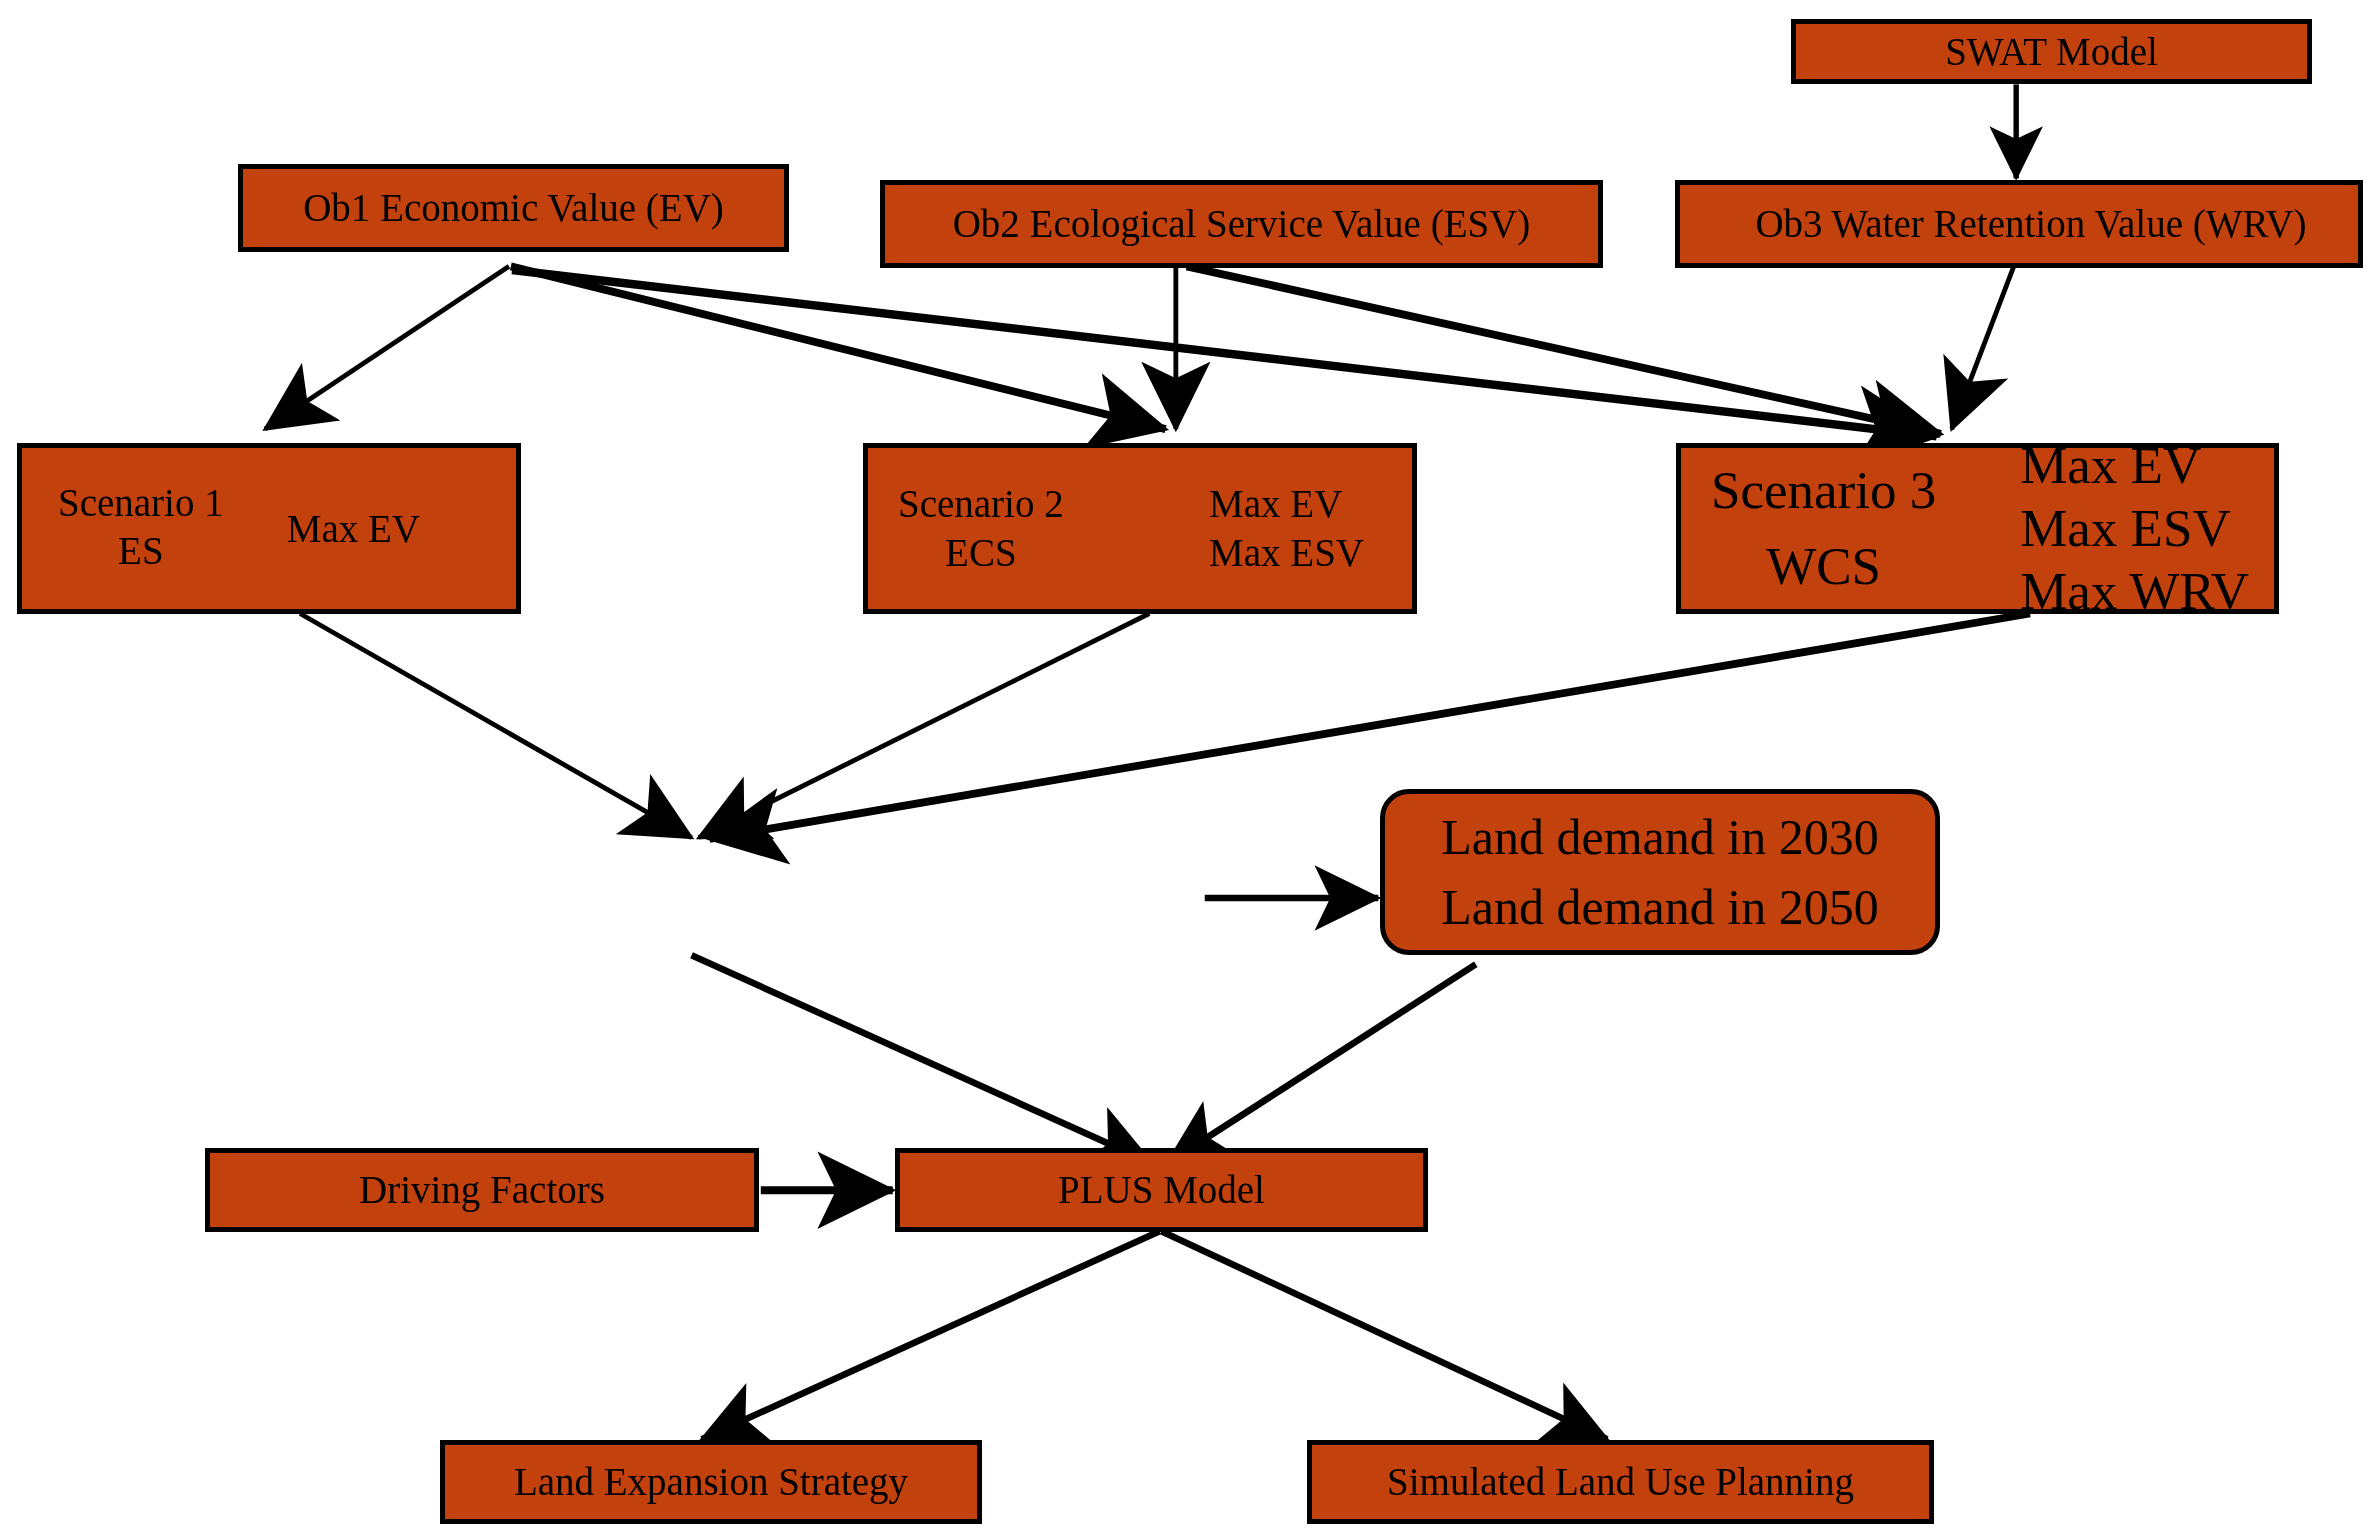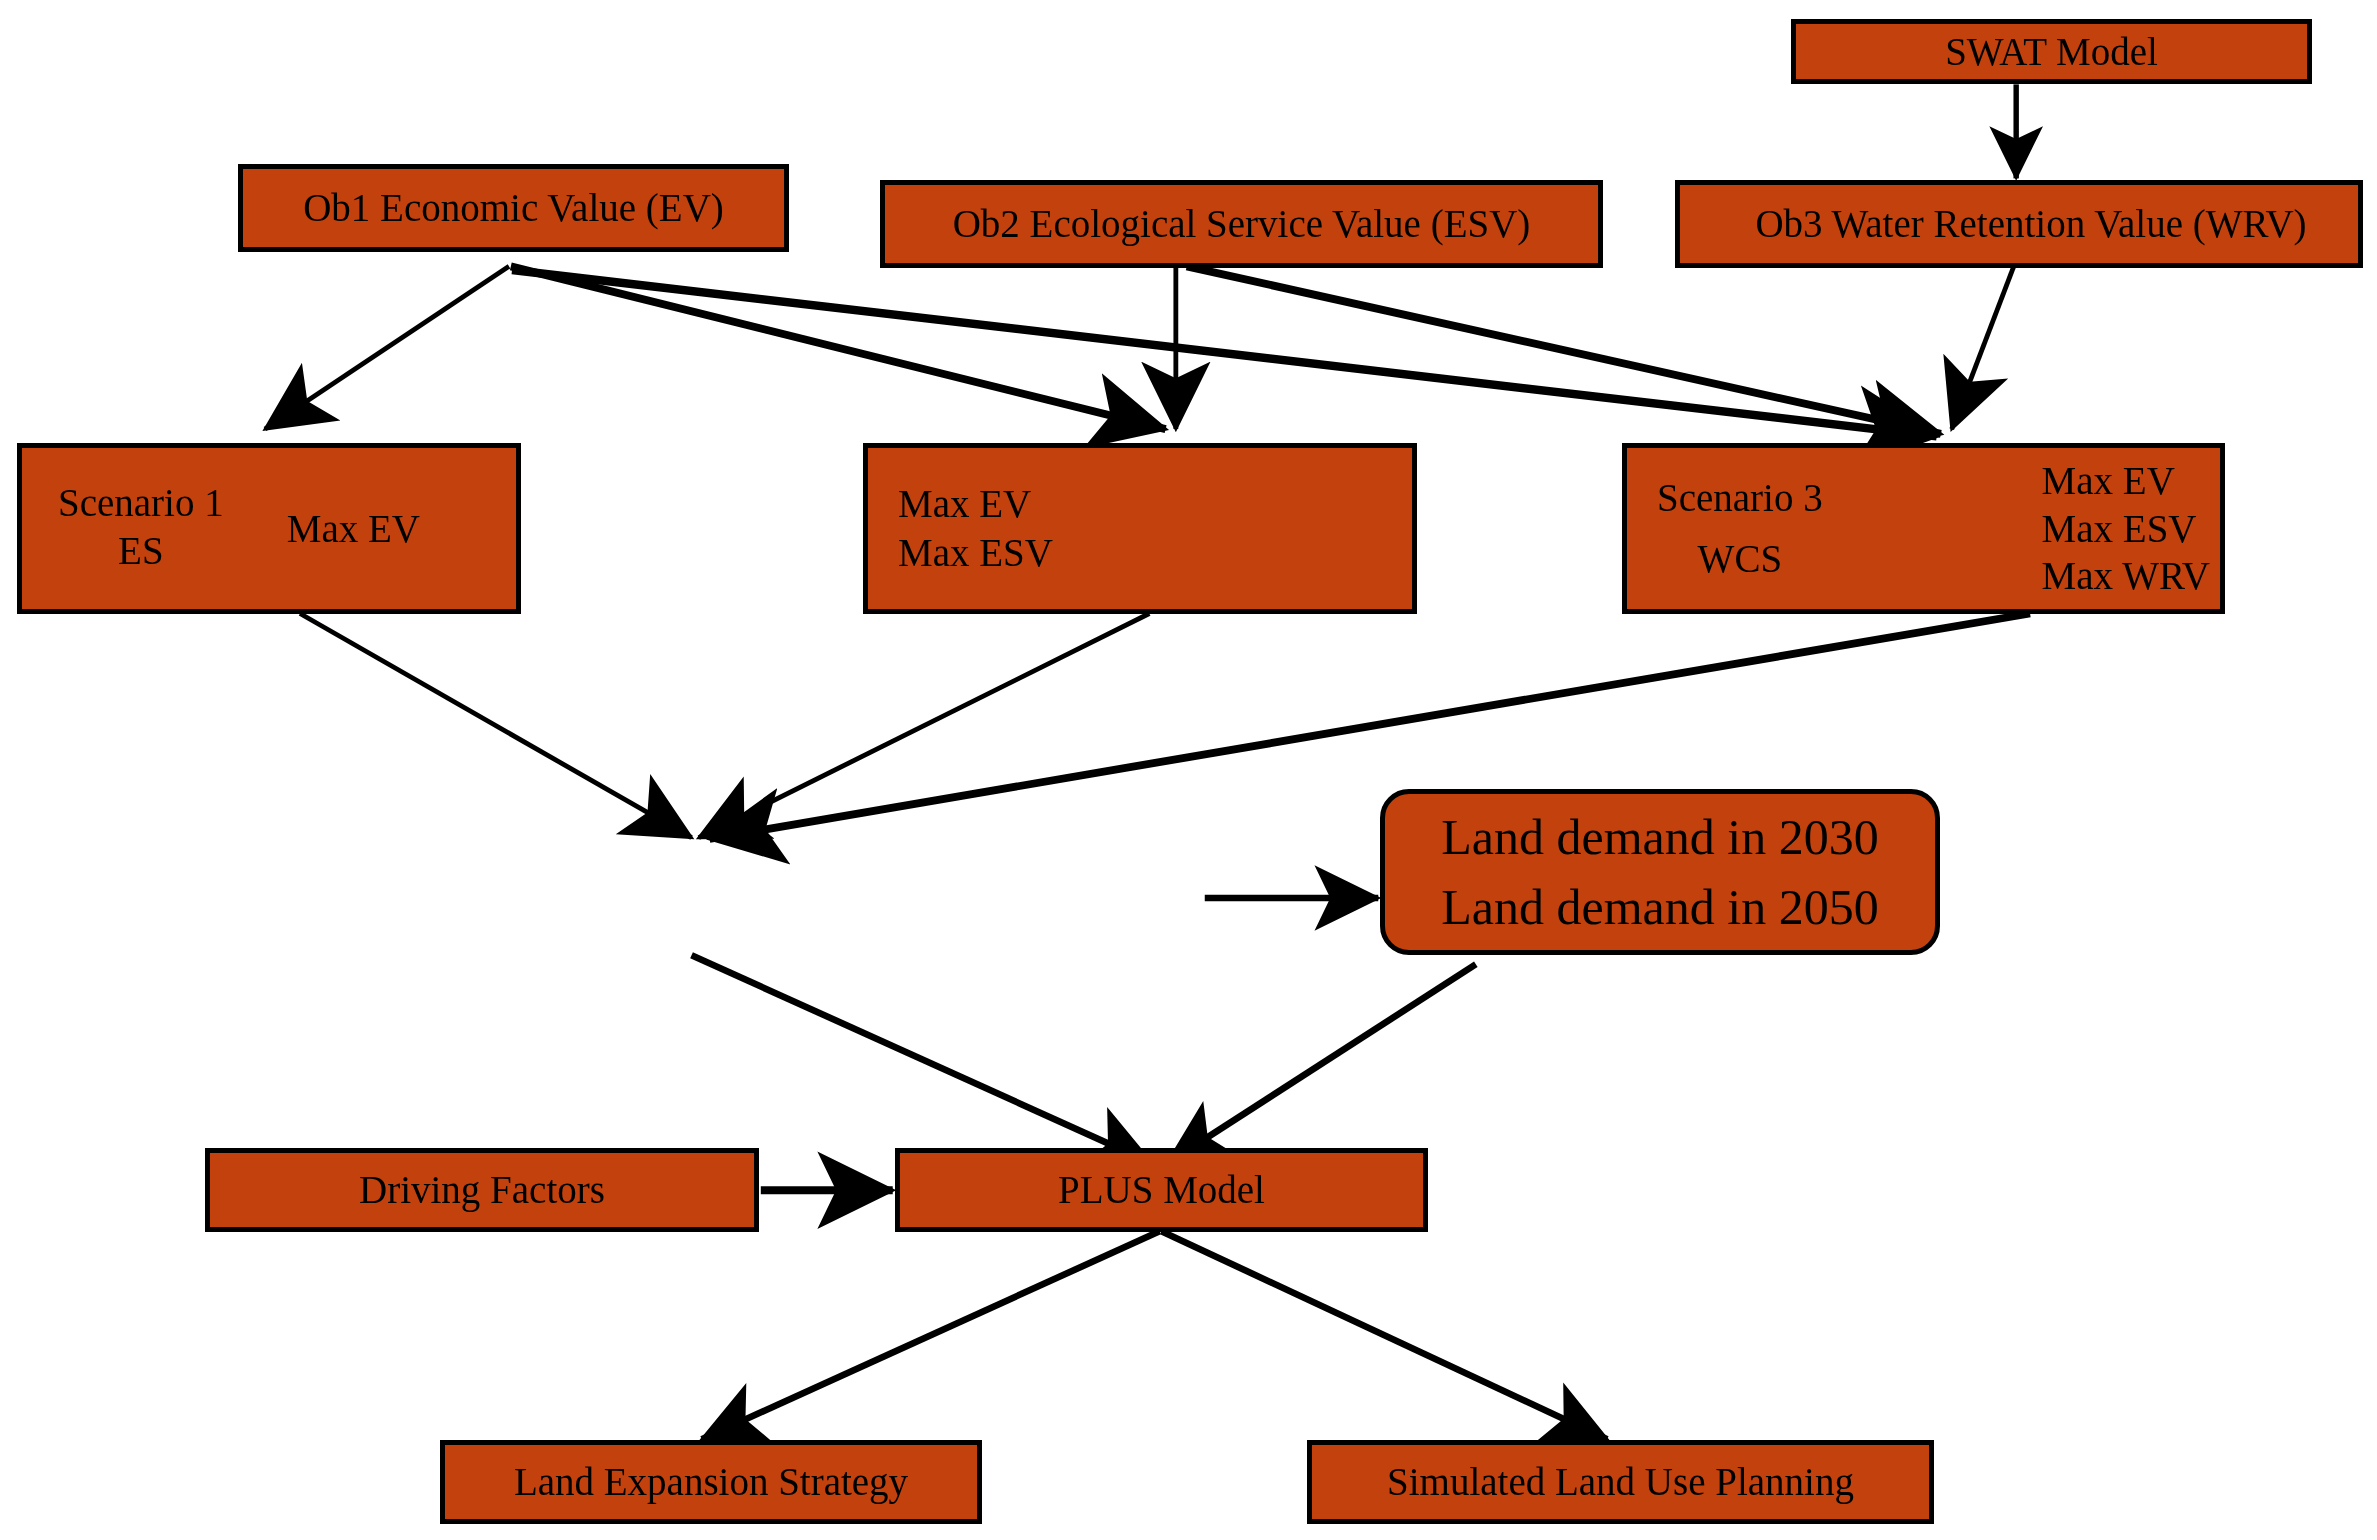--- a/index.html
+++ b/index.html
@@ -130,28 +130,32 @@
         <span style="margin-top:4.8px;">ES</span>
       </div>
       <div class="stack right" style="margin-right:72px;">
         <span>Max  EV</span>
       </div>
     </div>
   </div>
 
   <div class="node" style="left:863px; top:443px; width:554px; height:171px; font-size:39px; padding:0 24px 0 30px;">
     <div class="split">
+      <div class="stack left">
+        <span>Scenario 2</span>
+        <span style="margin-top:4.8px;">ECS</span>
+      </div>
       <div class="stack right" style="align-items:flex-start; margin-right:24px;">
         <span>Max  EV</span>
         <span style="margin-top:4.8px;">Max  ESV</span>
       </div>
     </div>
   </div>
 
-  <div class="node" style="left:1622px; top:443px; width:603px; height:171px; font-size:39px; padding:0 4px 0 30px;">
+  <div class="node" style="left:1676px; top:443px; width:603px; height:171px; font-size:53px; padding:0 19px 0 30px;">
     <div class="split">
       <div class="stack left">
         <span>Scenario 3</span>
         <span style="margin-top:17px;">WCS</span>
       </div>
       <div class="stack right" style="align-items:flex-start; margin-right:6px;">
         <span>Max  EV</span>
         <span style="margin-top:3.6px;">Max  ESV</span>
         <span style="margin-top:3.6px;">Max  WRV</span>
       </div>

